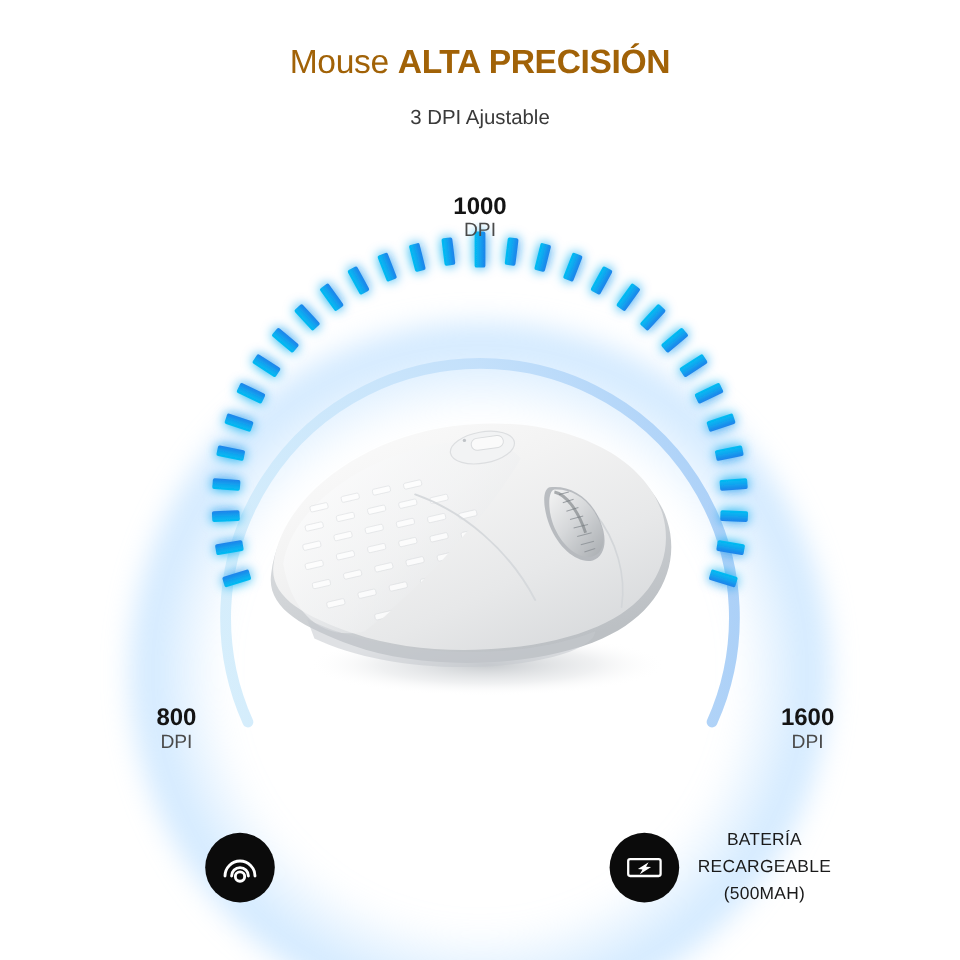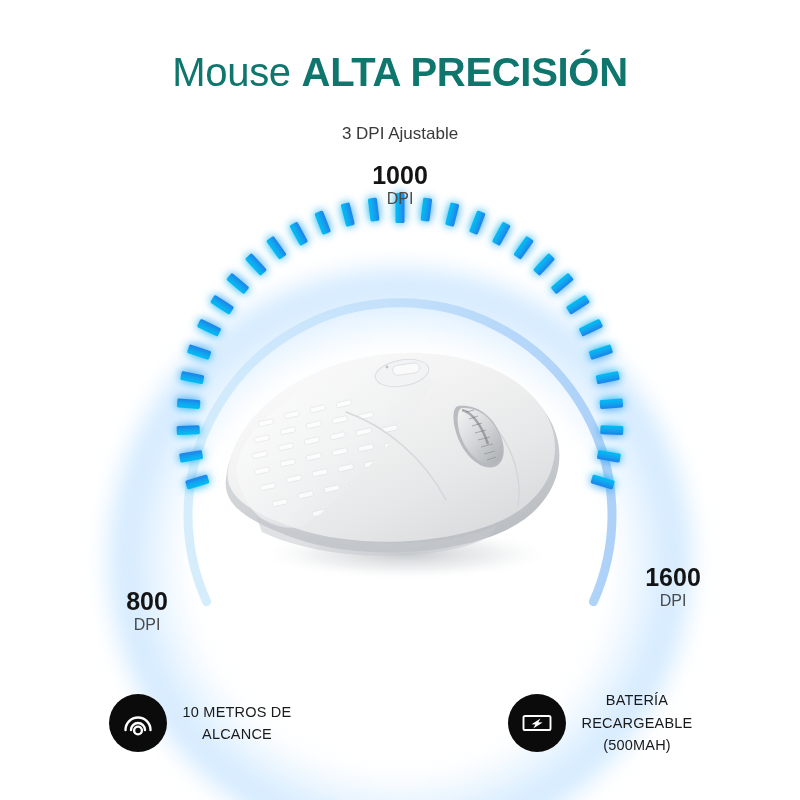--- a/index.html
+++ b/index.html
@@ -27,31 +27,30 @@
 
   
   .header {
     position: absolute;
     left: 0;
     top: 28px;
     width: 800px;
     text-align: center;
   }
   .title {
-    font-size: 40px;
+    font-size: 28px;
     line-height: 48px;
     letter-spacing: -0.3px;
-    color: #0f766e;
+    color: #a16207;
     white-space: nowrap;
-    margin-top: 20px;
   }
   .title .light { font-weight: 400; }
   .title .bold  { font-weight: 700; }
   .subtitle {
-    margin-top: 28px;
+    margin-top: 12px;
     font-size: 17px;
     font-weight: 400;
     color: #3a3a3a;
   }
 
   
   .stage {
     position: absolute;
     left: 0;
     top: 140px;
@@ -89,35 +88,35 @@
     pointer-events: none;
   }
 
   
   .dpi-label {
     position: absolute;
     text-align: center;
     line-height: 1.06;
   }
   .dpi-label .val {
-    font-size: 25px;
+    font-size: 20px;
     font-weight: 700;
     color: #141414;
     display: block;
   }
   .dpi-label .unit {
     font-size: 16px;
     font-weight: 400;
     color: #4a4a4a;
     display: block;
     margin-top: 2px;
   }
   #dpi-top  { left: 330px; top: 162px; width: 140px; }
   #dpi-left { left: 92px;  top: 588px; width: 110px; }
-  #dpi-right{ left: 608px; top: 564px; width: 130px; }
+  #dpi-right{ left: 608px; top: 588px; width: 130px; }
 
   
   .mouse-wrap {
     position: absolute;
     left: 196px;
     top: 330px;
     width: 400px;
     height: 260px;
   }
   .mouse-svg { width: 400px; height: 260px; display: block; }
@@ -394,24 +393,20 @@
     <div class="feature">
       <div class="feature-icon">
         <svg width="34" height="34" viewBox="0 0 34 34" aria-hidden="true">
           <g fill="none" stroke="#ffffff" stroke-width="2.4" stroke-linecap="round">
             <path d="M 4.5 24 A 12.5 12.5 0 0 1 29.5 24"></path>
             <path d="M 10 24 A 7 7 0 0 1 24 24"></path>
           </g>
           <circle cx="17" cy="24.5" r="3.9" fill="none" stroke="#ffffff" stroke-width="2.4"></circle>
         </svg>
       </div>
-      <div class="feature-text">
-        <span>10 METROS DE</span>
-        <span>ALCANCE</span>
-      </div>
     </div>
 
     <div class="feature">
       <div class="feature-icon">
         <svg width="36" height="36" viewBox="0 0 36 36" aria-hidden="true">
           <rect x="4.5" y="11" width="27" height="14" rx="1.6" fill="none" stroke="#ffffff" stroke-width="1.9"></rect>
           <path d="M 21.5 13.6 L 12.6 19.2 L 16.4 19.6 L 14.2 23.6 L 23.6 17.6 L 19.4 17.2 Z" fill="#ffffff"></path>
         </svg>
       </div>
       <div class="feature-text">

